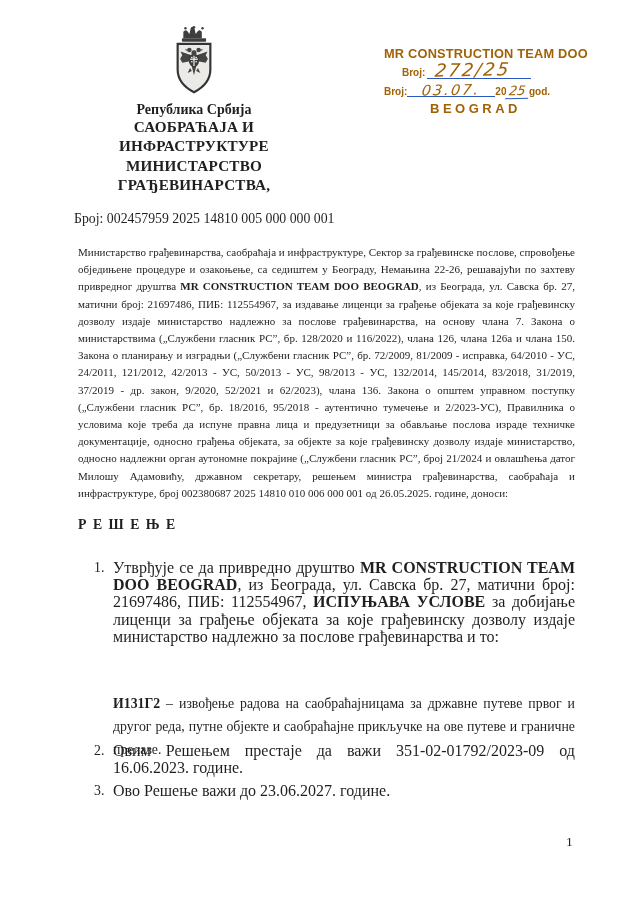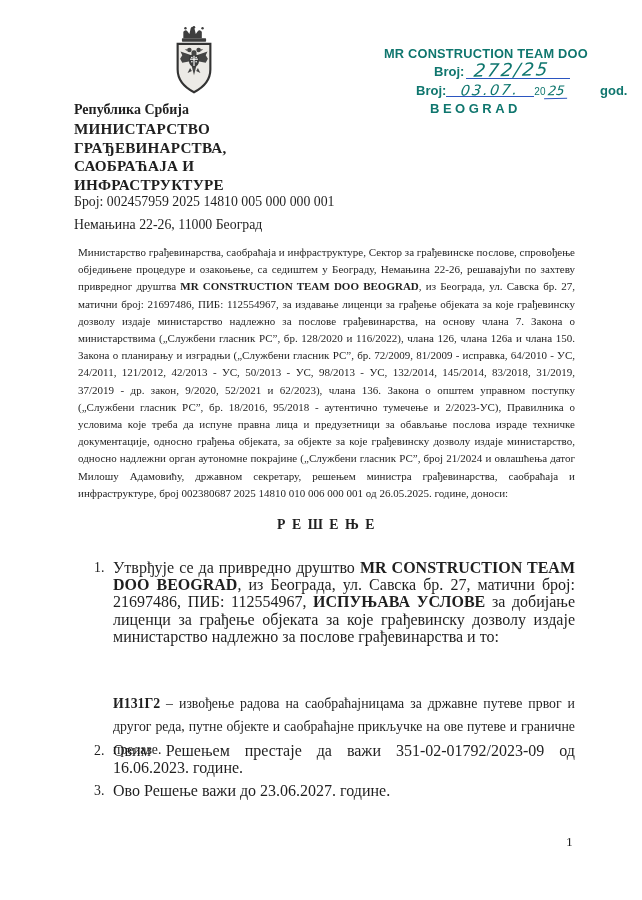--- a/index.html
+++ b/index.html
@@ -3,53 +3,53 @@
 <meta charset="utf-8">
 <style>
   html,body { margin:0; padding:0; background:#e8e8e8; }
   .page {
     position:relative; width:642px; height:900px; margin:0 auto;
     background:#ffffff; overflow:hidden;
     font-family:"Liberation Serif", serif; color:#1f1f1f;
   }
 
   
-  .letterhead { position:absolute; left:74px; top:24px; width:240px; text-align:left; }
+  .letterhead { position:absolute; left:74px; top:24px; width:240px; text-align:center; }
   .coa { display:block; margin:0 auto 4px; }
   .country { font-weight:bold; font-size:14px; }
   .ministry { font-weight:bold; font-size:15.2px; line-height:18.5px; letter-spacing:0.2px; }
   .ministry.first { margin-top:2px; }
-  .doc-number { font-size:13.8px; margin-top:0; white-space:nowrap; }
+  .doc-number { font-size:13.8px; margin-top:17px; white-space:nowrap; }
   .doc-date { font-size:13.8px; margin-top:7px; }
   .doc-address { font-size:13.8px; margin-top:7px; }
 
   
   .stamp { position:absolute; left:384px; top:46px; width:215px;
-           color:#0f766e; font-family:"Liberation Sans", sans-serif; }
+           color:#a16207; font-family:"Liberation Sans", sans-serif; }
   .stamp-company { font-size:12.8px; font-weight:bold; letter-spacing:0.2px; white-space:nowrap; }
   .stamp-row { white-space:nowrap; }
   .row-broj { margin-left:18px; margin-top:1px; }
-  .lbl { font-size:13px; font-weight:bold;margin-left:32px; }
+  .lbl { font-size:10px; font-weight:bold; }
   .hand { font-family:"DejaVu Sans", sans-serif; font-style:italic;
           display:inline-block; transform:skewX(-8deg) rotate(-1deg); }
   .field-broj { display:inline-block; width:104px; border-bottom:1.6px solid #2b55c0;
                 margin-left:2px; line-height:14px; }
   .hand-broj { font-size:18px; margin-left:8px; margin-bottom:-3px; letter-spacing:2px; }
   .row-datum { margin-top:1px; }
   .field-datum { display:inline-block; width:88px; border-bottom:1.6px solid #2b55c0;
                  text-align:center; line-height:12px; }
   .hand-datum { font-size:14.5px; letter-spacing:2px; margin-bottom:-2px; }
-  .year-printed { font-size:10px; }
+  .year-printed { font-size:10px;font-weight:bold; }
   .hand-year { font-size:13px; border-bottom:1.6px solid #2b55c0; padding:0 3px; margin-bottom:-2px; }
   .stamp-city { font-size:13px; font-weight:bold; letter-spacing:3.5px; margin-left:46px; margin-top:2px; }
 
   
   .intro { position:absolute; left:78px; top:233px; width:497px;
            font-size:11px; line-height:17.2px; text-align:justify; }
-  .heading { position:absolute; left:78px; top:517px; width:497px; text-align:center;
+  .heading { position:absolute; left:78px; top:517px; width:497px; text-align:left;
              font-weight:bold; font-size:13.8px; letter-spacing:1.5px; }
   .item { position:absolute; left:78px; width:497px; display:flex; }
   .item-num { flex:0 0 35px; box-sizing:border-box; padding-left:16px; font-size:13.8px; line-height:17.2px; }
   .item-text { flex:1; font-size:16px; line-height:17.2px; text-align:justify; }
   #item1 { top:559px; }
   .license { position:absolute; left:113px; top:678px; width:462px;
              font-size:13.8px; line-height:23px; text-align:justify; }
   #item2 { top:742px; }
   #item3 { top:782px; }
   .page-number { position:absolute; left:566px; top:834px; font-size:13.5px; }
@@ -87,24 +87,23 @@
           <path d="M39.5 49.5 H50.5"></path>
       </g>
       <g fill="#ffffff">
         <circle cx="42" cy="47" r="1.1"></circle>
           <circle cx="48" cy="47" r="1.1"></circle>
         <circle cx="42" cy="53" r="1.1"></circle>
           <circle cx="48" cy="53" r="1.1"></circle>
       </g>
     </svg>
     <div class="country">Република Србија</div>
+    <div class="ministry">САОБРАЋАЈА И ИНФРАСТРУКТУРЕ</div>
     <div class="ministry first">МИНИСТАРСТВО ГРАЂЕВИНАРСТВА,</div>
-    <div class="ministry">САОБРАЋАЈА И ИНФРАСТРУКТУРЕ</div>
     <div class="doc-number">Број: 002457959 2025 14810 005 000 000 001</div>
-    <div class="doc-address">Немањина 22-26, 11000 Београд</div>
   </div>
 
   <div class="stamp">
     <div class="stamp-company">MR CONSTRUCTION TEAM DOO</div>
     <div class="stamp-row row-broj">
       <span class="lbl">Broj:</span><span class="field-broj"><span class="hand hand-broj">272/25</span></span>
     </div>
     <div class="stamp-row row-datum">
       <span class="lbl">Broj:</span><span class="field-datum"><span class="hand hand-datum">03.07.</span></span><span class="year-printed">20</span><span class="hand hand-year">25</span><span class="lbl">god.</span>
     </div>

